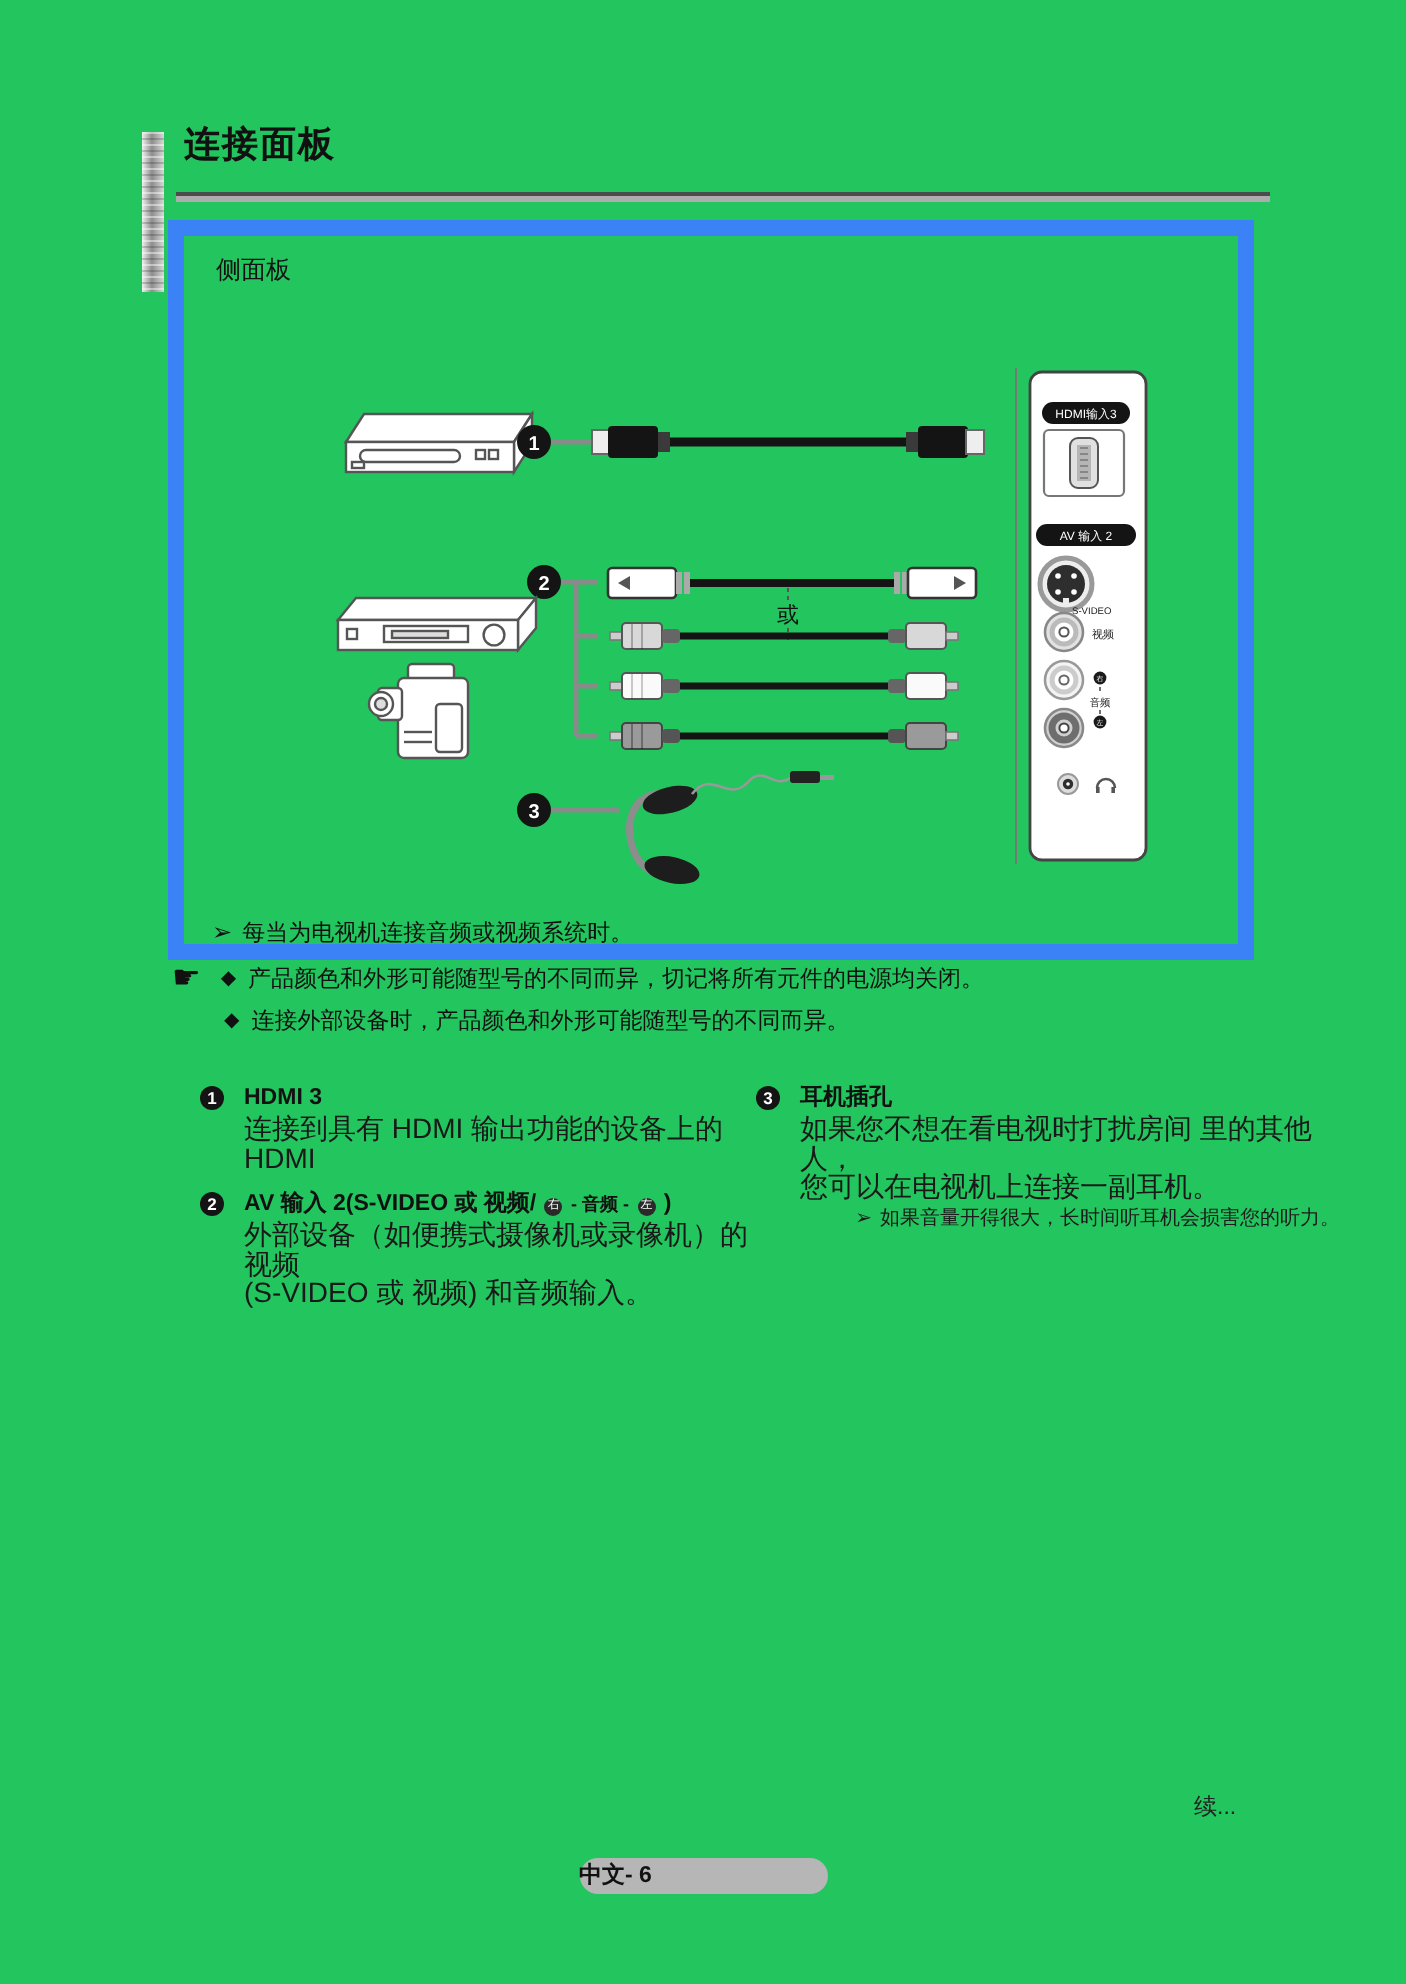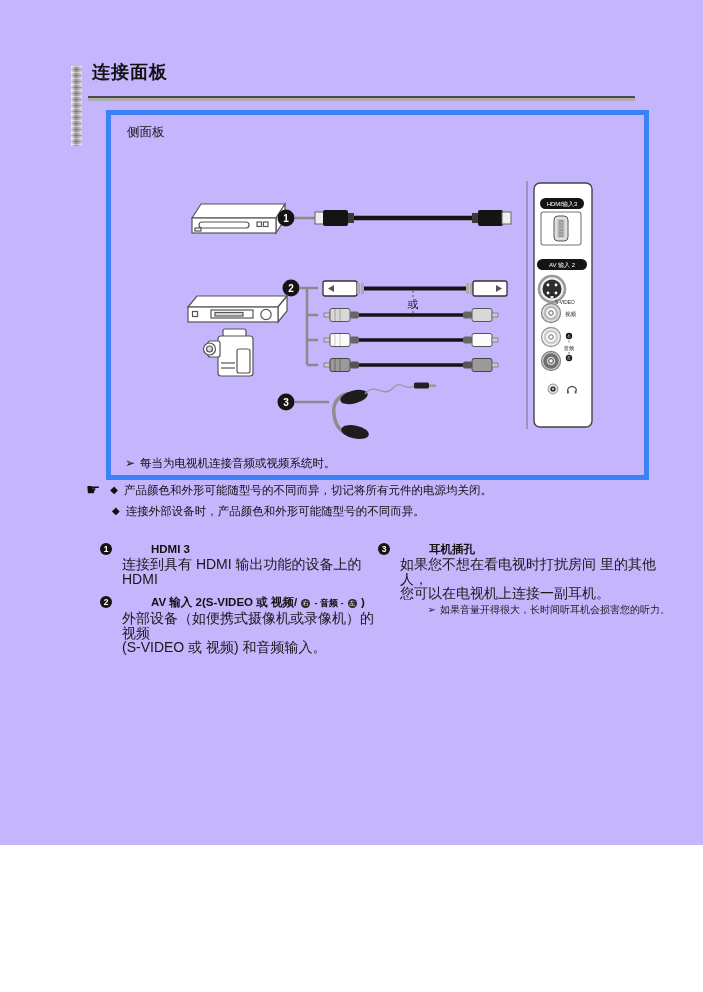--- a/index.html
+++ b/index.html
@@ -1,39 +1,39 @@
 <!DOCTYPE html>
 <html><head>
 <meta charset="utf-8">
 <style>
   html,body{margin:0;padding:0;background:#fff;}
-  .page{position:relative;width:703px;height:845px;background:#c4b5fd;overflow:hidden;
+  .page{position:relative;width:703px;height:992px;background:#22c55e;overflow:hidden;
         font-family:"Liberation Sans","DejaVu Sans",sans-serif;color:#111;}
   .accent-bar{position:absolute;left:71px;top:66px;width:11px;height:80px;
         background-image:repeating-linear-gradient(180deg,rgba(255,255,255,.45) 0 1px,rgba(0,0,0,0) 1px 3px,rgba(0,0,0,.18) 3px 4px,rgba(0,0,0,0) 4px 6px),
         linear-gradient(90deg,#f0f0f0,#8d8d8d 45%,#d8d8d8);}
   .page-title{position:absolute;left:92px;top:60px;margin:0;font-size:18px;font-weight:bold;letter-spacing:1px;}
   .title-rule{position:absolute;left:88px;top:96px;width:547px;height:5px;
         background:linear-gradient(180deg,#4c4c4c 0 40%,#adadad 40% 100%);}
-  .diagram-box{position:absolute;left:106px;top:110px;width:543px;height:370px;border:5px solid #3b82f6;box-sizing:border-box;}
+  .diagram-box{position:absolute;left:84px;top:110px;width:543px;height:370px;border:8px solid #3b82f6;box-sizing:border-box;}
   .panel-label{position:absolute;left:16px;top:9px;font-size:12.5px;color:#111;}
   .diagram-svg{position:absolute;left:0;top:0;}
   .box-note{position:absolute;left:14px;top:341px;font-size:11.5px;color:#111;}
   .box-note .arr{font-size:12px;margin-right:5px;}
   .notes-row{position:absolute;display:flex;align-items:flex-start;font-size:11.5px;}
   .notes-row .hand{font-size:16px;line-height:14px;margin-right:10px;}
   .notes-row .dia{font-size:10px;line-height:14px;margin-right:6px;}
   .notes-row .txt{line-height:14px;}
   .col{position:absolute;top:542px;}
   .col-left{left:100px;width:278px;}
   .col-right{left:378px;width:292px;}
   .item{display:grid;grid-template-columns:22px 1fr;margin-bottom:9px;}
   .numcircle{width:12px;height:12px;border-radius:50%;background:#141414;color:#fff;
         font-size:8.5px;font-weight:bold;line-height:12px;text-align:center;margin-top:1px;}
-  .item-title{font-size:11.5px;font-weight:bold;line-height:15px;margin-left:29px;}
+  .item-title{font-size:11.5px;font-weight:bold;line-height:15px;}
   .item-line{font-size:14px;line-height:14.5px;color:#191919;}
   .dotchar{display:inline-block;width:9px;height:9px;border-radius:50%;background:#2a2a2a;color:#fff;
         font-size:6px;line-height:9px;text-align:center;vertical-align:1px;margin:0 1px;font-weight:normal;}
   .smalllabel{font-size:9px;font-weight:bold;}
   .subnote{font-size:10px;color:#1c1c1c;margin-top:2px;line-height:13px;text-align:right;}
   .subnote .arr{margin-right:4px;}
   .continued{position:absolute;left:597px;top:896px;font-size:11.5px;color:#222;}
   .page-badge{position:absolute;left:50%;transform:translateX(-50%);top:929px;width:124px;height:18px;
         background:#b6b6b6;border-radius:9px;text-align:left;font-size:11.5px;font-weight:bold;line-height:18px;color:#111;}
 </style>

